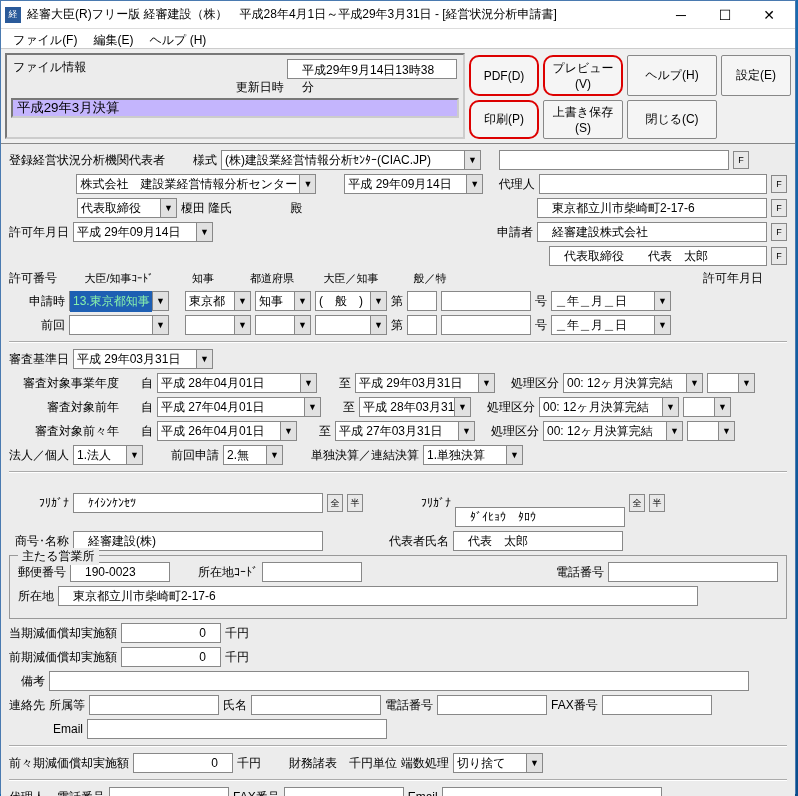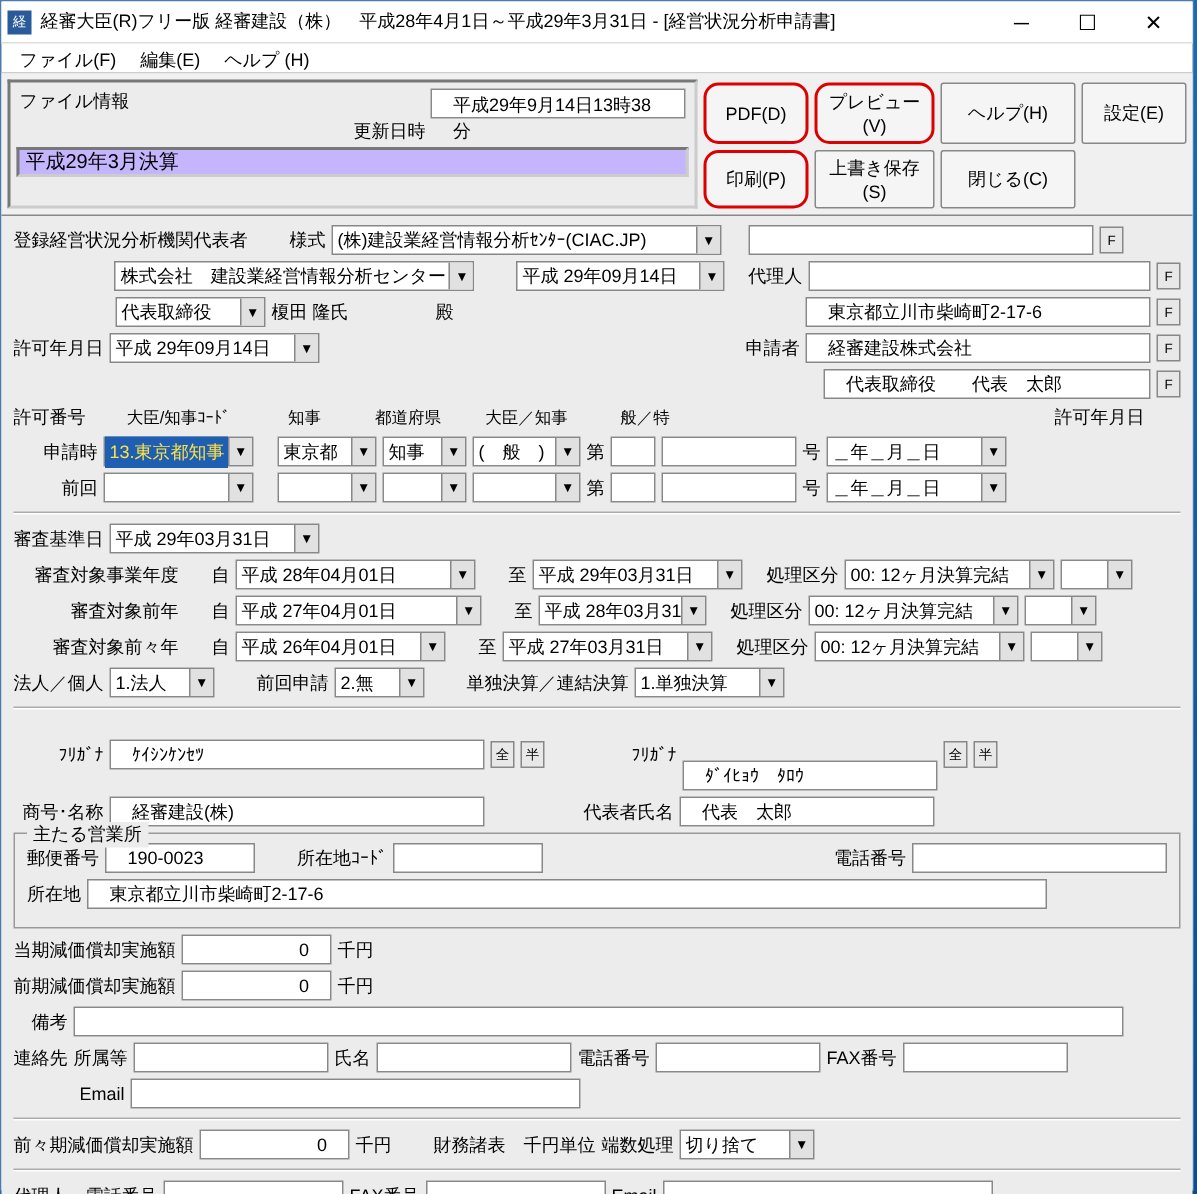--- a/index.html
+++ b/index.html
@@ -123,21 +123,21 @@
 }
 .select .sel-text { padding: 2px 3px; flex: 1; white-space: nowrap; overflow: hidden; }
 .select .sel-btn {
   width: 16px; height: 18px;
   background: #e1e1e1;
   border-left: 1px solid #888;
   display: flex; align-items: center; justify-content: center;
   font-size: 9px;
   cursor: pointer;
 }
-.select.hl .sel-text { background: #1e5fb3; color: #fde047; }
+.select.hl .sel-text { background: #1e5fb3; color: #86efac; }
 .mini-btn {
   width: 16px; height: 18px;
   border: 1px solid #888;
   background: #e8e8e8;
   font-size: 9px;
   display: inline-flex;
   align-items: center;
   justify-content: center;
   cursor: pointer;
 }

